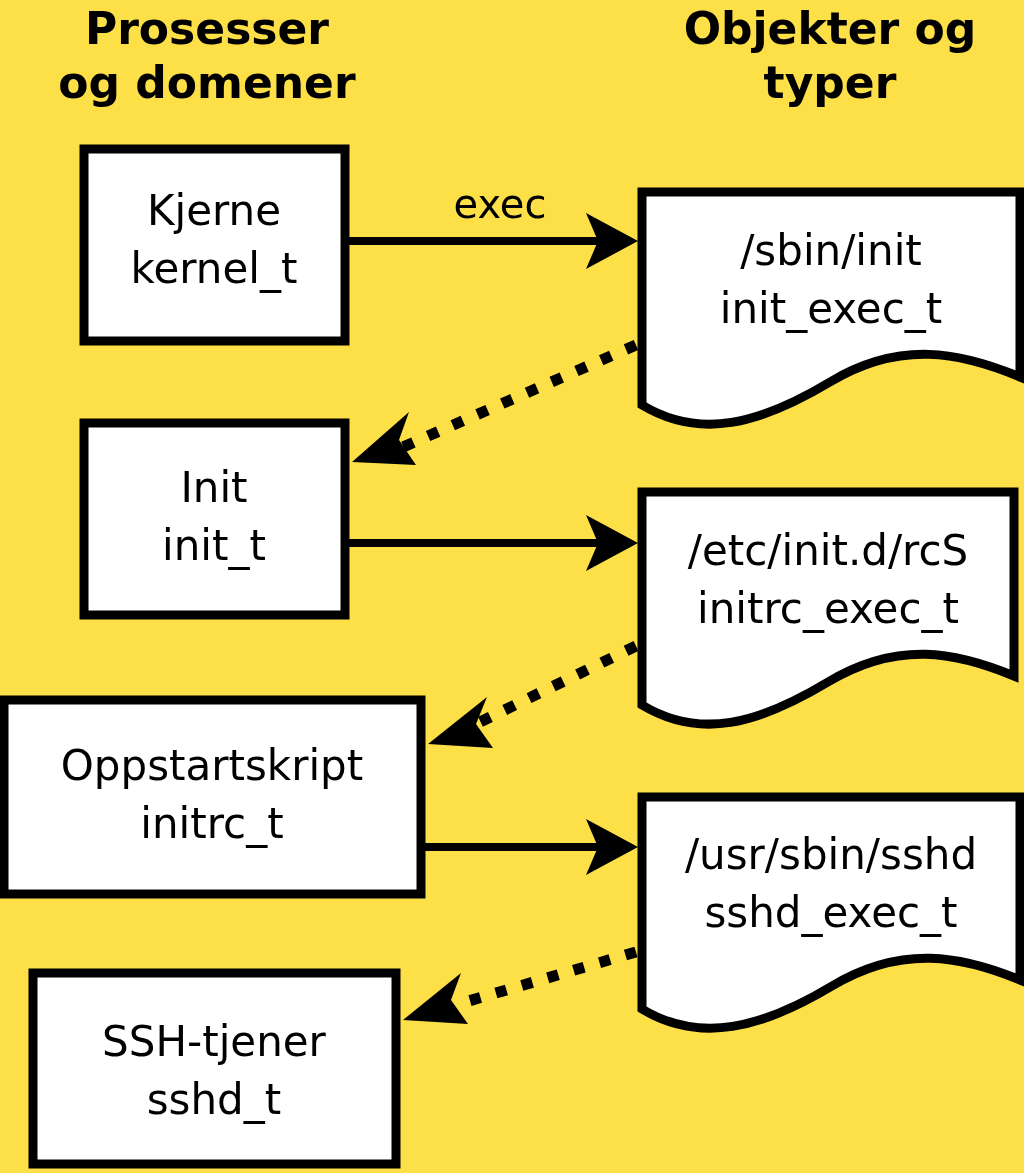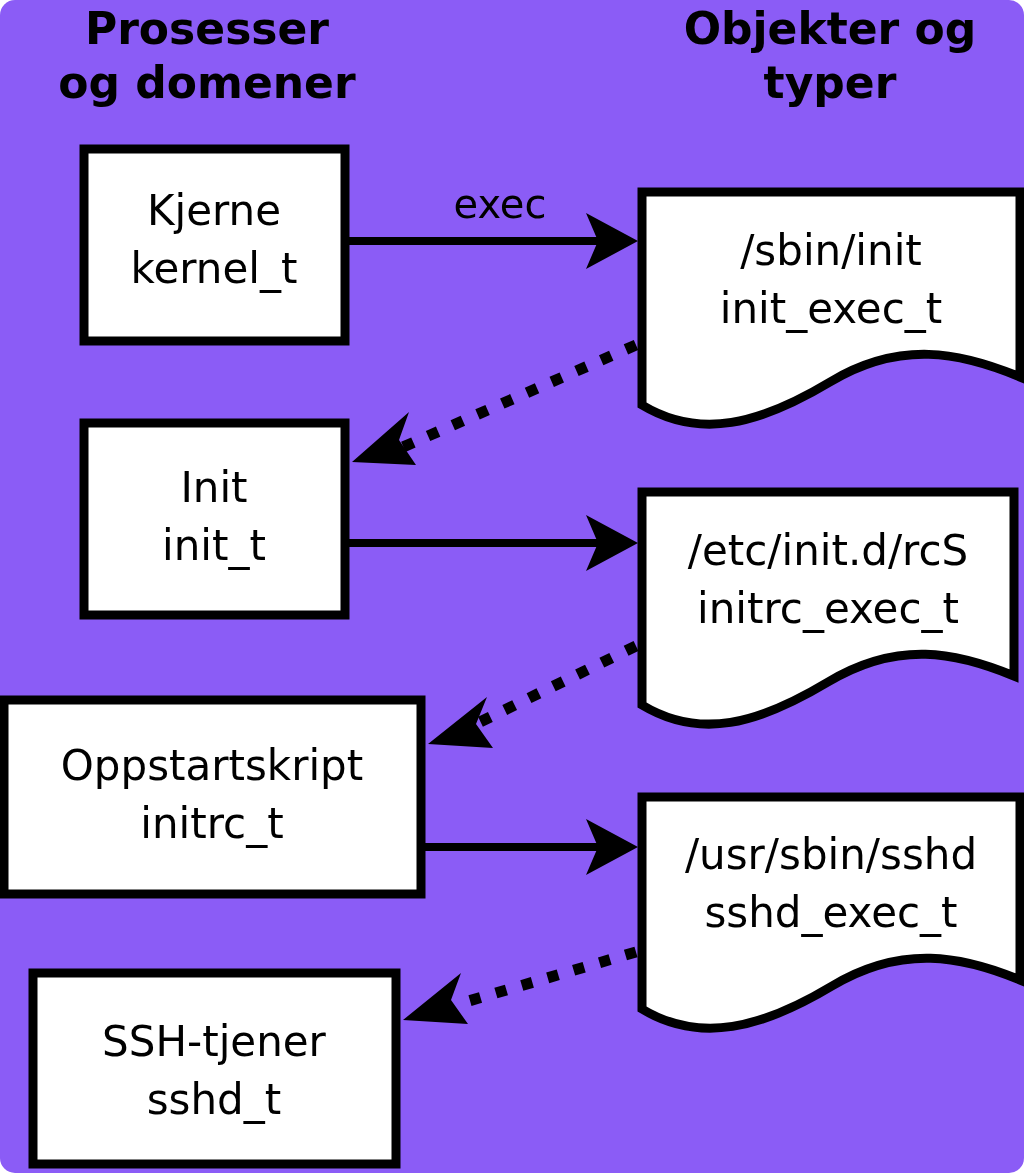--- a/index.html
+++ b/index.html
@@ -10,22 +10,21 @@
   body {
     width: 1024px;
     height: 1173px;
     font-family: "DejaVu Sans", sans-serif;
     overflow: hidden;
   }
   #diagram-root {
     position: relative;
     width: 1024px;
     height: 1173px;
-    background: #8b5cf6;
-    border-radius: 15px;
+    background: #fde047;
   }
   svg.diagram {
     display: block;
     width: 1024px;
     height: 1173px;
   }
   .col-header {
     font-family: "DejaVu Sans", sans-serif;
     font-weight: bold;
     font-size: 44px;

